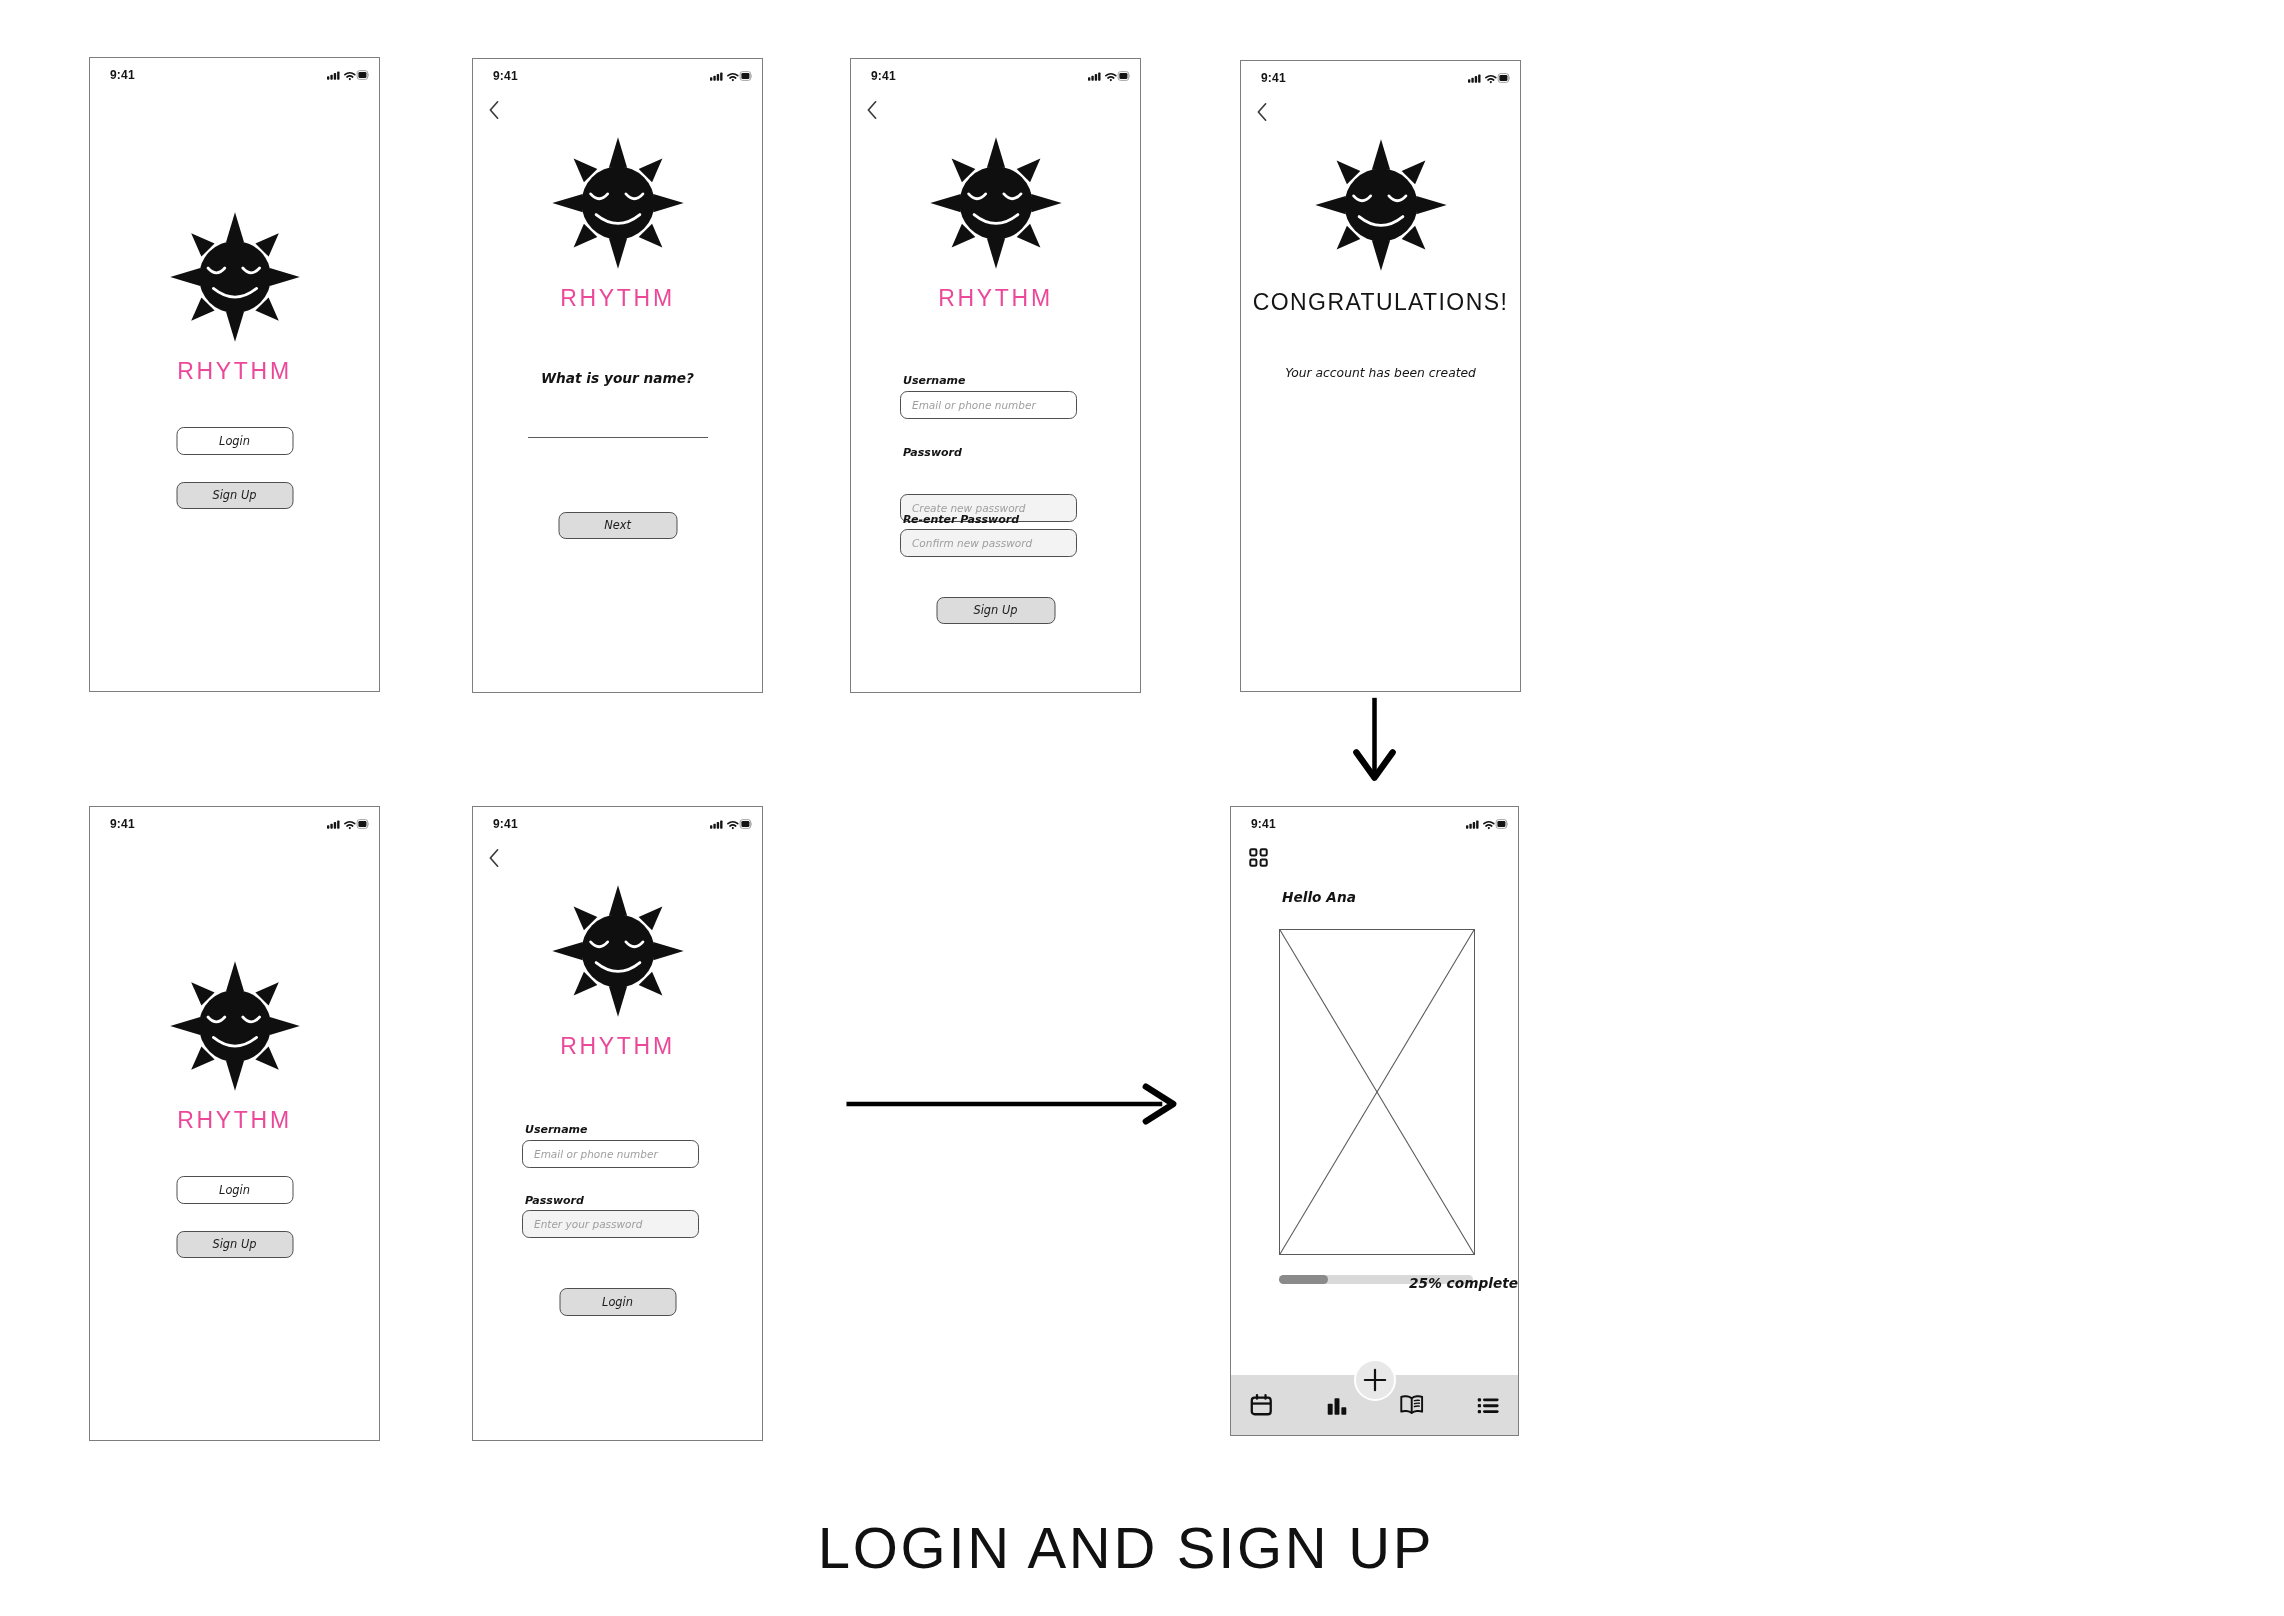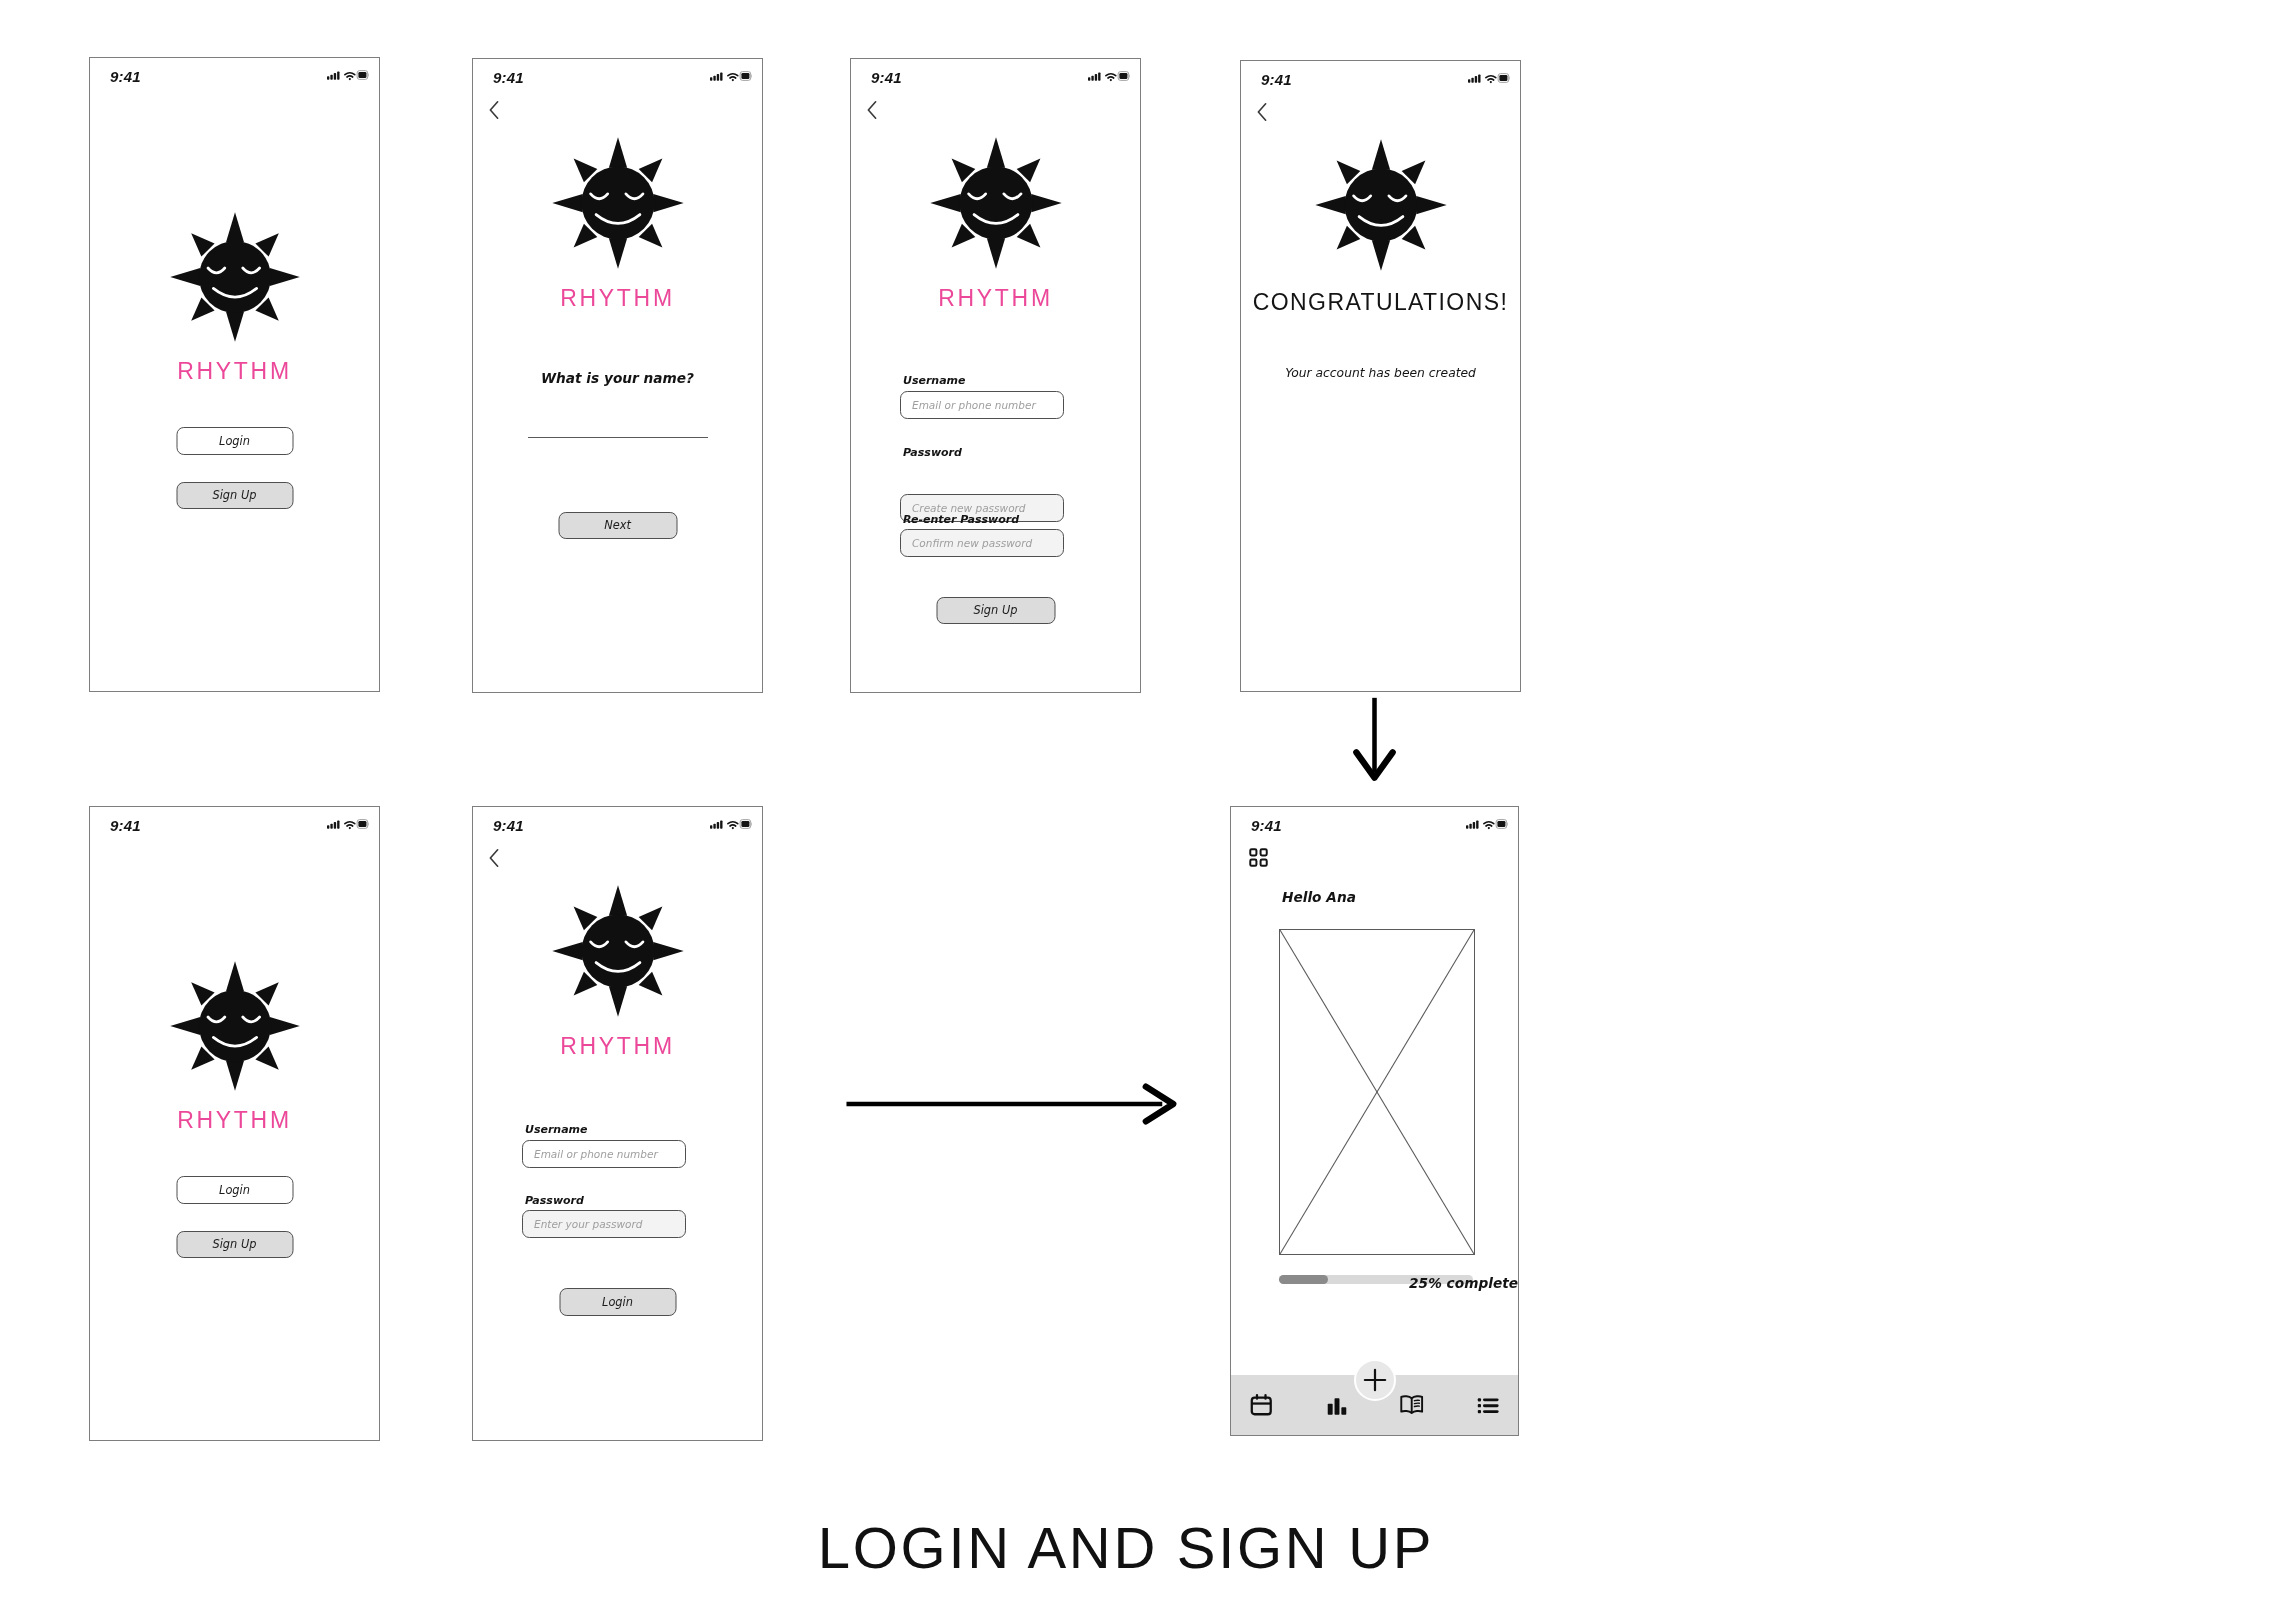--- a/index.html
+++ b/index.html
@@ -8,21 +8,21 @@
     background:#ffffff;color:#141414;
     font-family:"Liberation Sans",sans-serif;
   }
   .hand{font-family:"DejaVu Sans",sans-serif;font-style:italic;text-align:right;}
 
   
   .phone{
     position:absolute;width:291px;height:635px;box-sizing:border-box;
     background:#fff;border:1.4px solid #7e7e7e;
   }
-  .time{position:absolute;left:20px;top:10px;font-size:15px;font-weight:700;letter-spacing:0.2px;font-style:italic;}
+  .time{position:absolute;left:20px;top:10px;font-size:12px;font-weight:700;letter-spacing:0.2px;}
   .sicons{position:absolute;right:10px;top:11px;}
   .back{position:absolute;left:14.6px;top:41px;cursor:pointer;}
 
   
   .sun{position:absolute;left:50%;}
   .sun-welcome{top:147px;width:144px;height:144px;margin-left:-72px;}
   .sun-top{top:71px;width:146px;height:146px;margin-left:-73px;}
 
   .appname{
     position:absolute;left:0;width:100%;text-align:center;
@@ -40,21 +40,21 @@
     display:flex;align-items:center;justify-content:center;cursor:pointer;padding:0;
   }
   .btn.gray{background:#dcdcdc;}
 
   
   .flabel{
     position:absolute;left:52px;
     font-family:"DejaVu Sans",sans-serif;font-style:italic;font-weight:600;font-size:11px;
   }
   .field{
-    position:absolute;left:49px;width:164px;height:28px;box-sizing:border-box;
+    position:absolute;left:49px;width:177px;height:28px;box-sizing:border-box;
     border:1.3px solid #4f4f4f;border-radius:7.3px;background:#fff;
     padding:0 11px;font-family:"DejaVu Sans",sans-serif;font-style:italic;font-size:10.5px;color:#141414;
   }
   .field.shaded{background:#f3f3f3;}
   .field::placeholder{color:#9e9e9e;opacity:1;}
 
   
   .question{
     position:absolute;top:311px;left:0;width:100%;text-align:center;
     font-family:"DejaVu Sans",sans-serif;font-style:italic;font-weight:600;font-size:13.7px;

